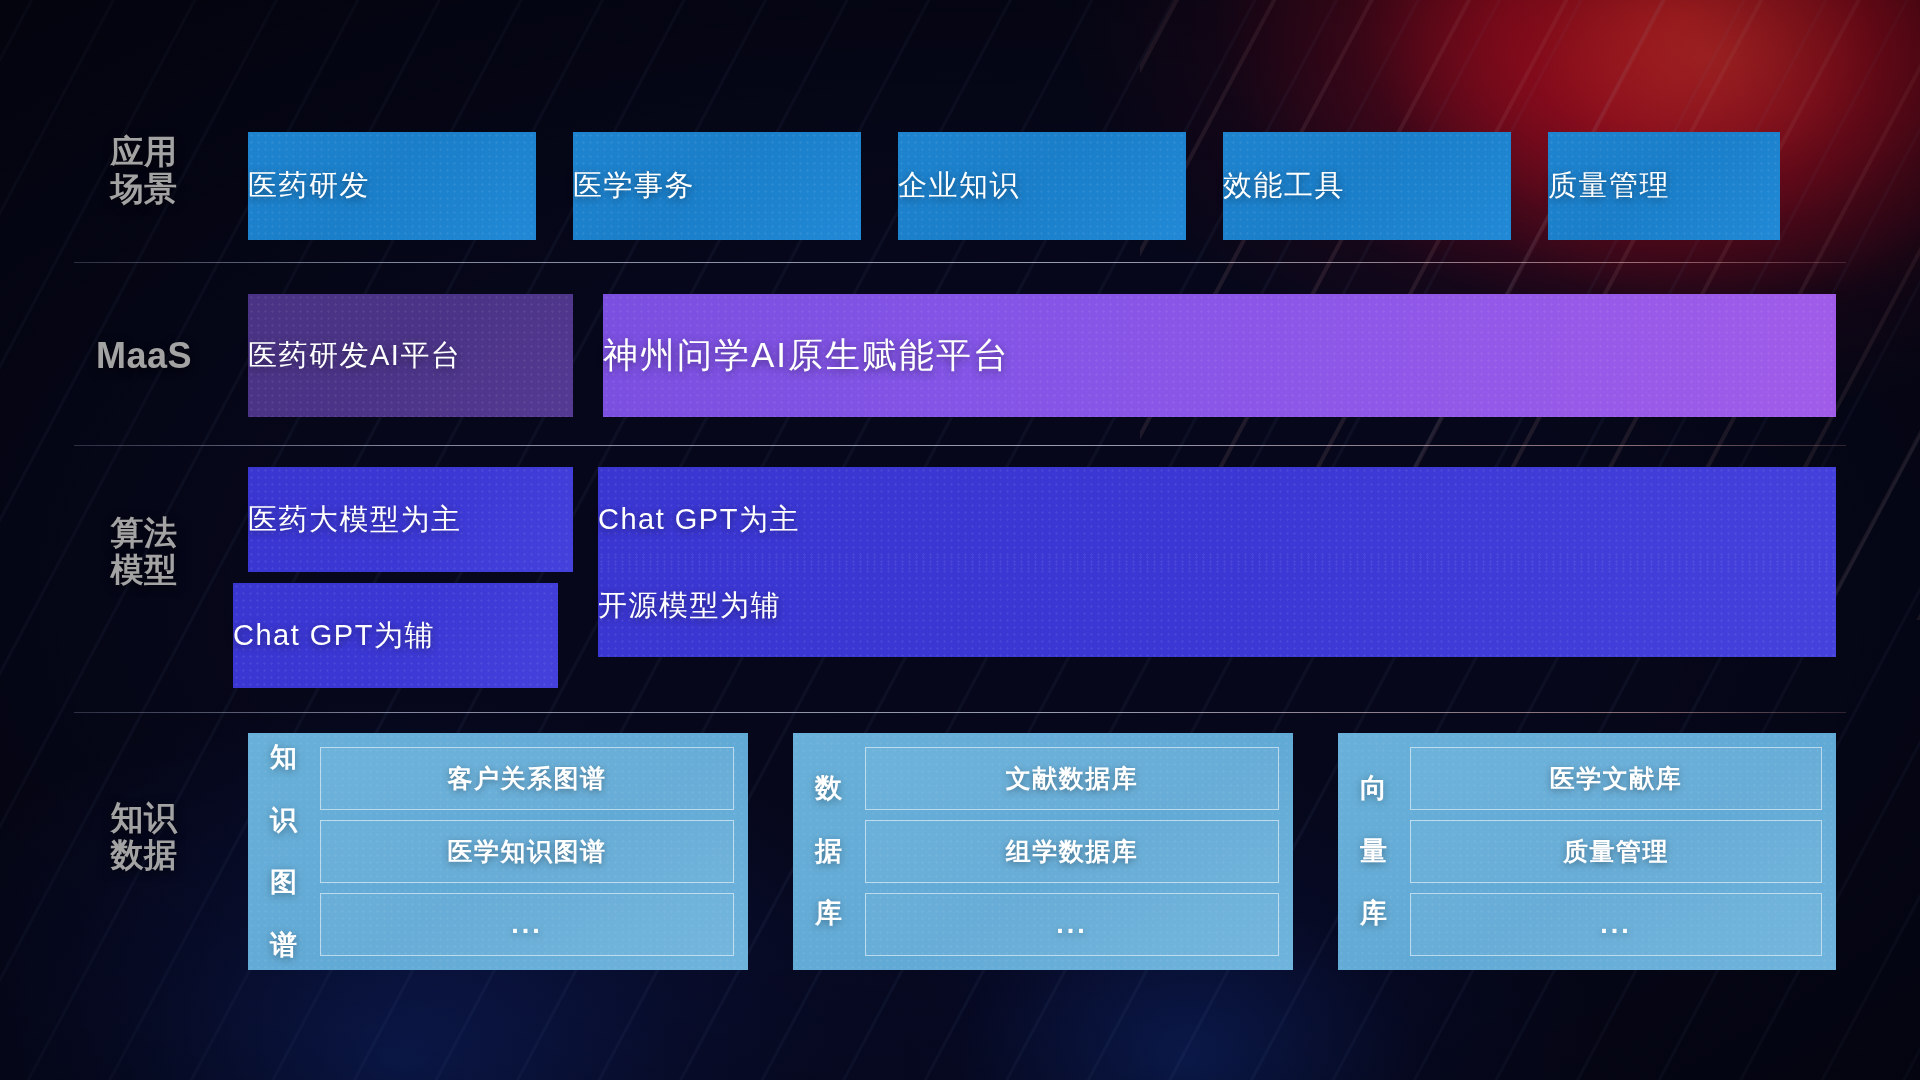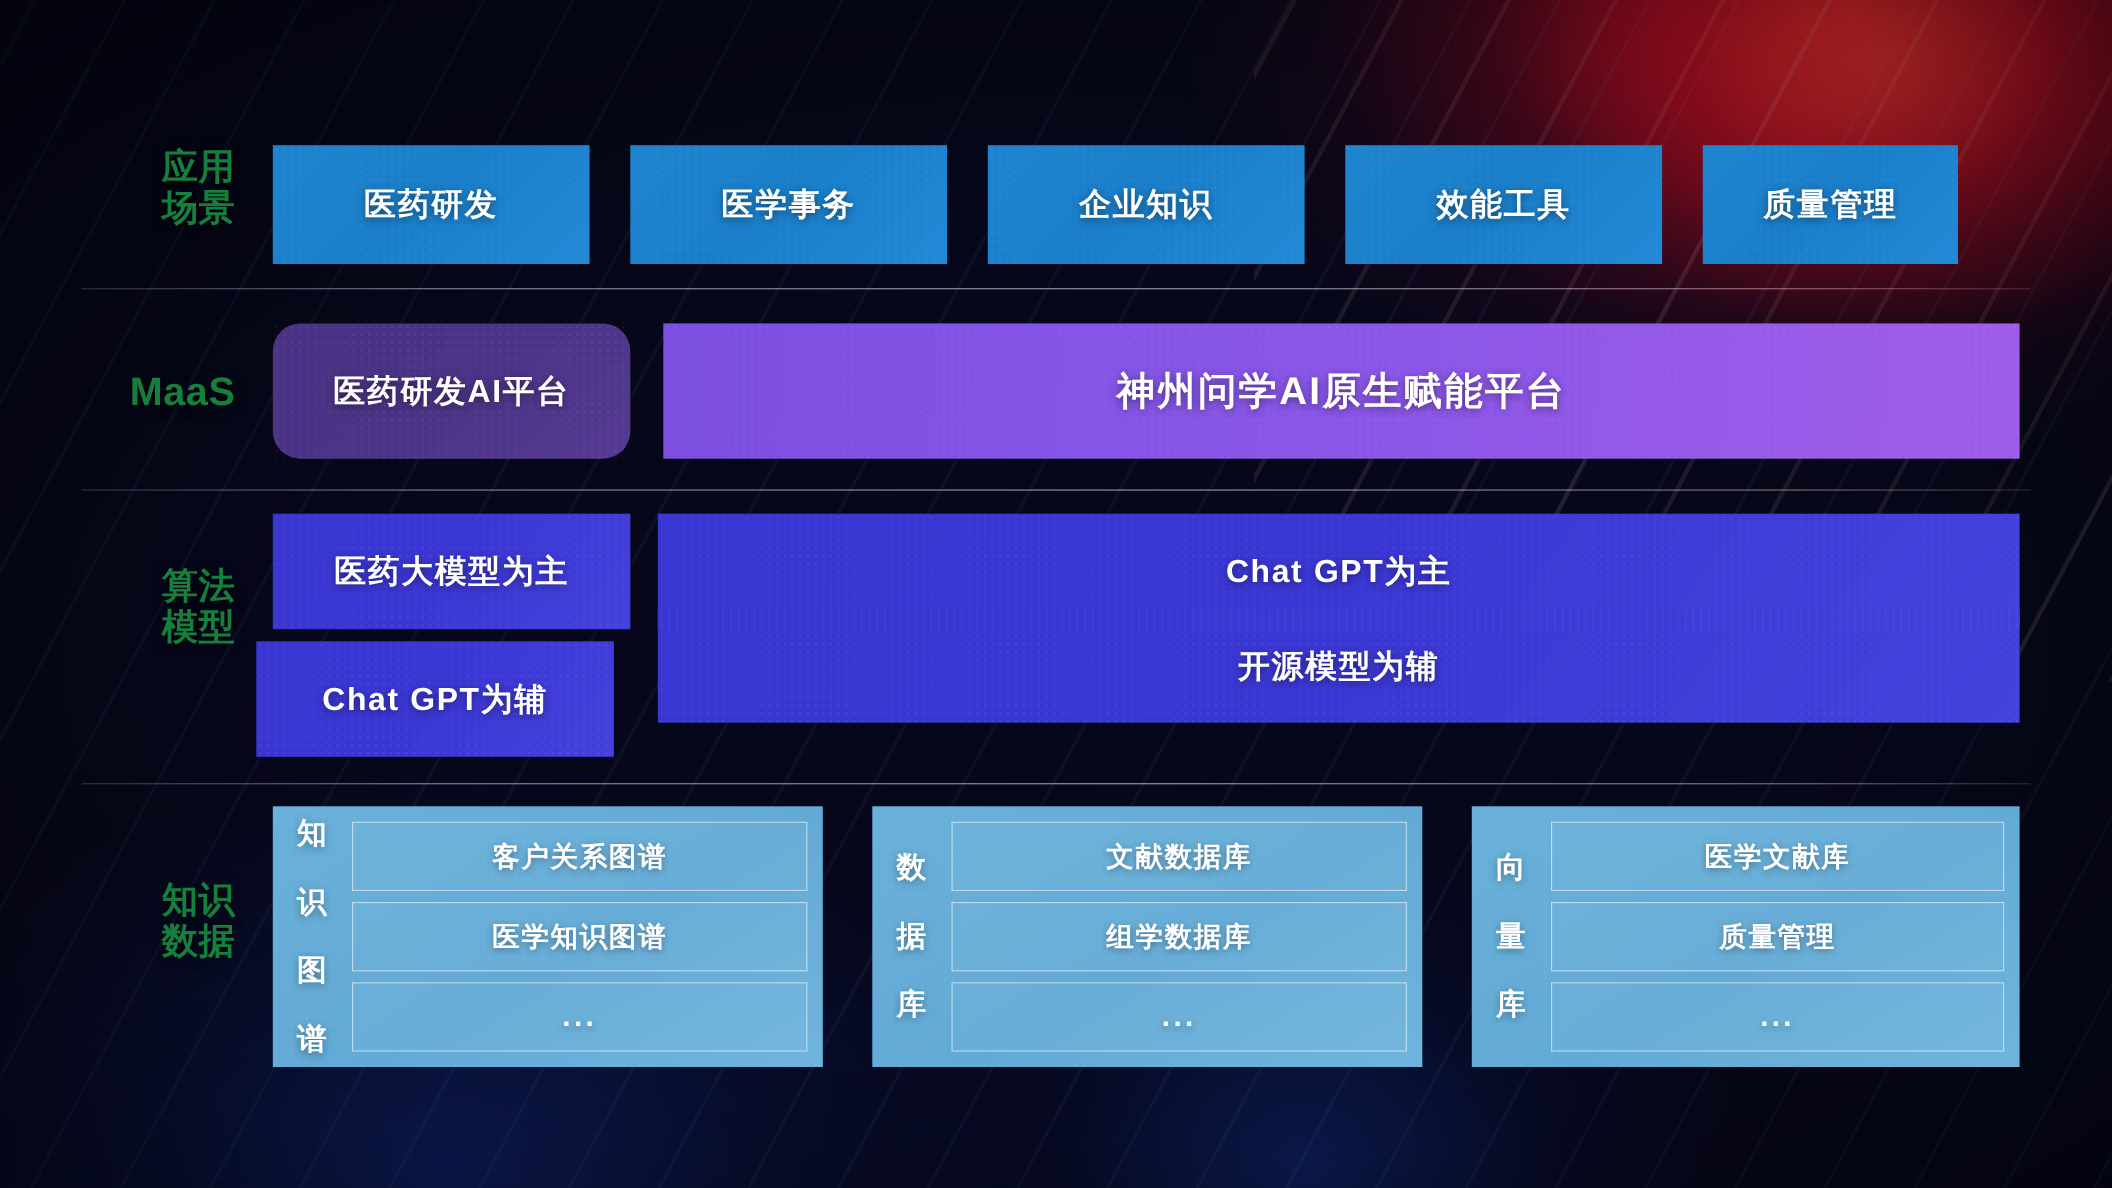--- a/index.html
+++ b/index.html
@@ -53,37 +53,37 @@
     position:absolute;inset:0;
     background:radial-gradient(ellipse 80% 80% at 50% 55%, rgba(0,0,0,0) 40%, rgba(0,0,0,.55) 100%);
   }
 
   
   #stage{position:absolute;inset:0;}
 
   .row{position:absolute;left:0;right:0;}
   .rowLabel{
     position:absolute;left:74px;width:140px;
-    color:#15803d;font-weight:bold;text-align:right;
+    color:#a3a3a3;font-weight:bold;text-align:center;
     letter-spacing:.5px;line-height:1.12;
     text-shadow:0 2px 10px rgba(0,0,0,.6);
   }
   .divider{
     position:absolute;left:74px;right:74px;height:1px;
     background:linear-gradient(90deg,
        rgba(185,195,225,.22) 0%,
        rgba(205,212,238,.62) 18%,
        rgba(215,220,240,.70) 55%,
        rgba(240,190,190,.55) 88%,
        rgba(240,170,170,.18) 100%);
   }
 
   .box{
-    position:absolute;display:flex;align-items:center;justify-content:center;
-    color:#fff;font-weight:bold;text-align:center;
+    position:absolute;display:flex;align-items:center;
+    color:#fff;font-weight:normal;text-align:center;
     box-sizing:border-box;
   }
   .box .txt{
     position:relative;z-index:2;
     text-shadow:0 2px 8px rgba(0,0,0,.45);
   }
   .dots{
     position:absolute;inset:0;z-index:1;pointer-events:none;
     background-image:radial-gradient(rgba(255,255,255,.13) 1px, transparent 1.2px);
     background-size:7px 7px;opacity:.5;
@@ -185,21 +185,21 @@
   </div>
 
   <div class="divider" style="top:262px;"></div>
 
   <div class="row">
 
     <div class="rowLabel" style="top:336px;font-size:36px;">
       <div>MaaS</div>
     </div>
 
-    <div class="box maasDark" style="left:248px;top:294px;width:325px;height:123px;border-radius:25px;">
+    <div class="box maasDark" style="left:248px;top:294px;width:325px;height:123px;">
       <div class="dots"></div>
       <span class="txt">医药研发AI平台</span>
     </div>
 
     <div class="box maasBright" style="left:603px;top:294px;width:1233px;height:123px;">
       <div class="dots"></div>
       <span class="txt">神州问学AI原生赋能平台</span>
     </div>
   </div>
 

